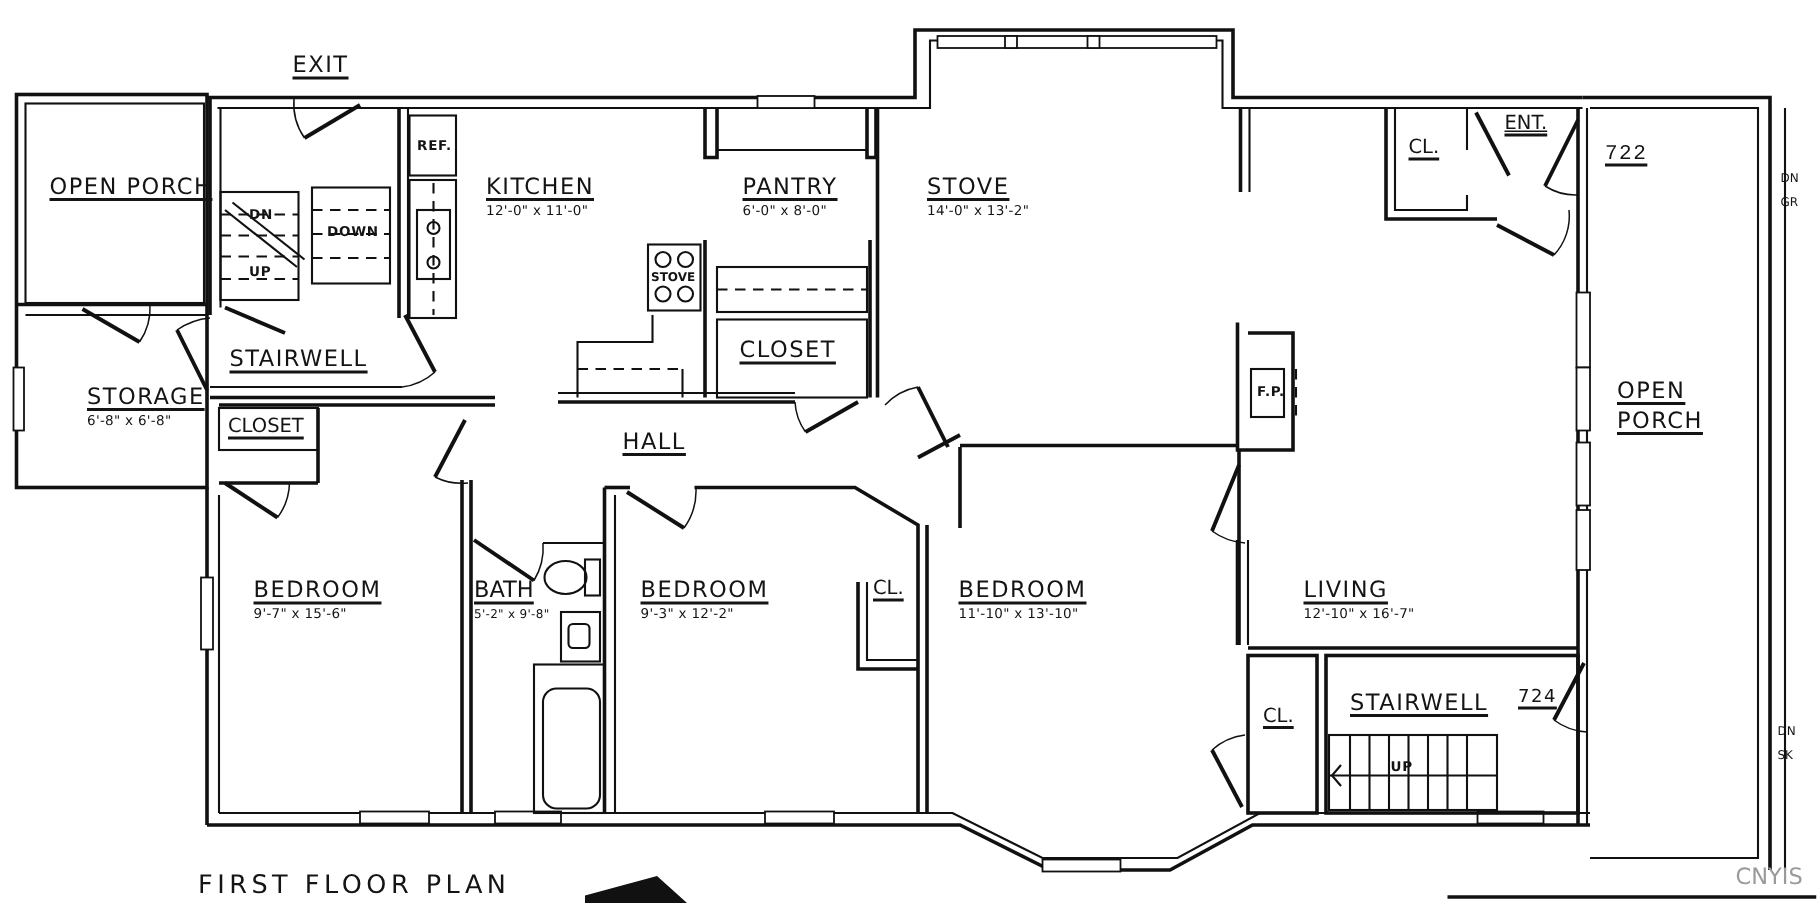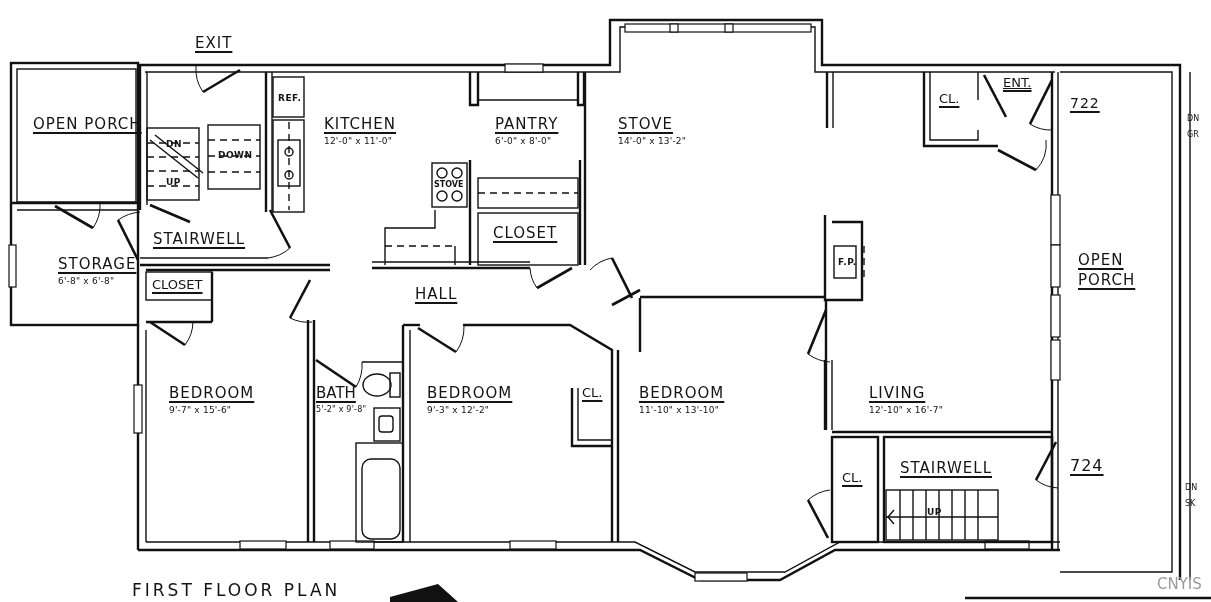--- a/index.html
+++ b/index.html
@@ -319,22 +319,22 @@
 </div>
 
 <div class="lbl" style="left:1003px;top:76px;text-decoration:underline;">
   <div class="room-name" style="font-size:13px;letter-spacing:0;">ENT.</div>
 </div>
 
 <div class="lbl" style="left:1078px;top:250px;width:70px;white-space:normal;">
   <div class="room-name" style="line-height:20px;">OPEN PORCH</div>
 </div>
 
-<div class="lbl room-name" style="left:1070px;top:96px;font-size:14px;">722</div>
-<div class="lbl room-name" style="left:1070px;top:458px;font-size:16px;">724</div>
+<div class="lbl room-name" style="left:1070px;top:96px;font-size:14px;font-family:Liberation Mono, monospace;">722</div>
+<div class="lbl room-name" style="left:1012px;top:458px;font-size:12px;">724</div>
 
 <div class="lbl small" style="left:278px;top:94px;">REF.</div>
 <div class="lbl tiny" style="left:434px;top:181px;font-weight:bold;">STOVE</div>
 <div class="lbl small" style="left:838px;top:258px;">F.P.</div>
 <div class="lbl small" style="left:218px;top:151px;">DOWN</div>
 <div class="lbl small" style="left:166px;top:140px;">DN</div>
 <div class="lbl small" style="left:166px;top:178px;">UP</div>
 <div class="lbl small" style="left:927px;top:508px;">UP</div>
 <div class="lbl tiny" style="left:1187px;top:115px;">DN</div>
 <div class="lbl tiny" style="left:1187px;top:131px;">GR</div>

